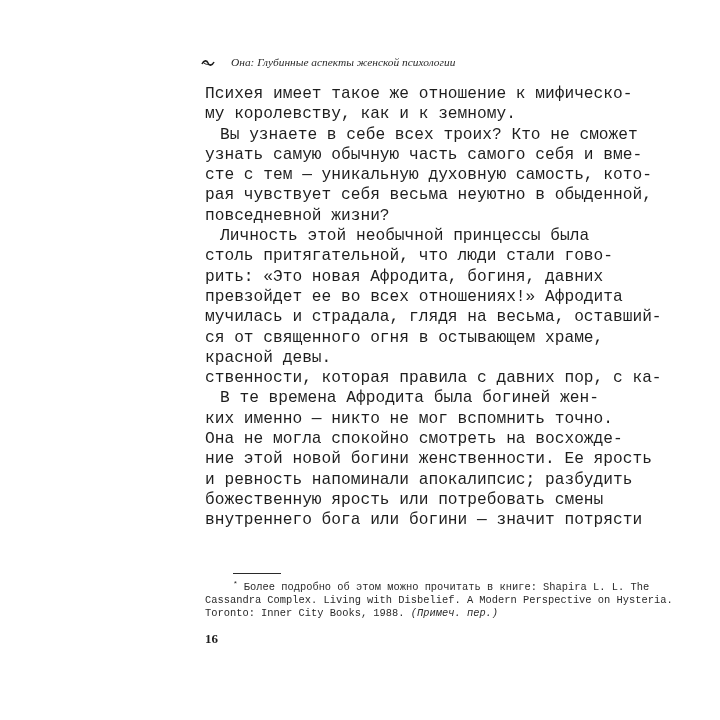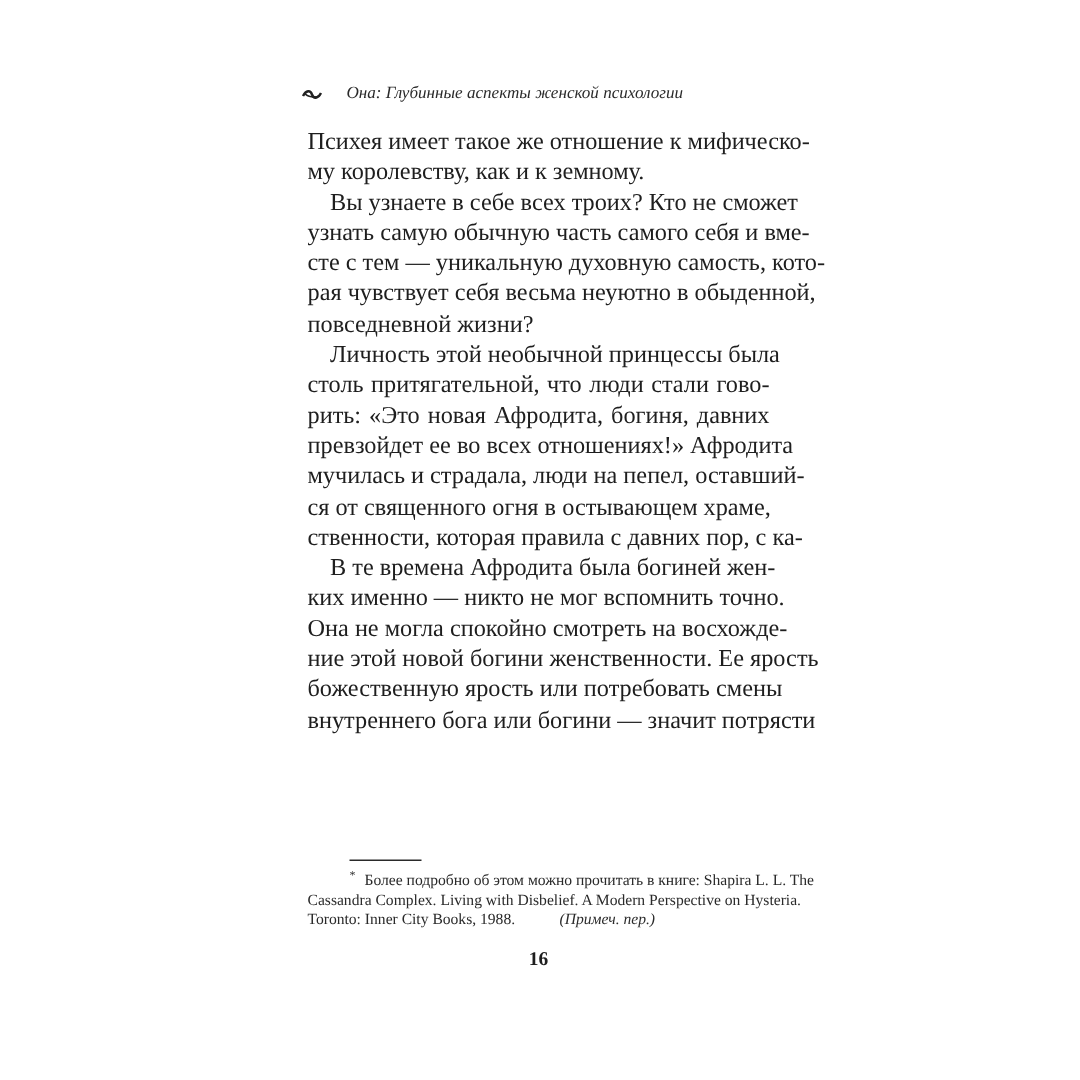--- a/index.html
+++ b/index.html
@@ -54,20 +54,21 @@
     .body-text p {
       margin: 0;
       text-indent: 0;
     }
     .line {
       display: block;
       text-align: justify;
       text-align-last: justify;
       white-space: nowrap;
       overflow: visible;
+      font-family: Liberation Mono, monospace;
     }
     .line.last {
       text-align-last: left;
     }
     .footnote-rule {
       position: absolute;
       left: 28px;
       top: 573px;
       width: 48px;
       height: 1px;
@@ -83,31 +84,31 @@
       color: #2a2a2a;
     }
     .footnote .line { text-align-last: justify; }
     .footnote .line.last { text-align-last: left; }
     .footnote .first { padding-left: 28px; }
     .fn-mark {
       font-size: 8px;
       vertical-align: 4px;
       margin-right: 6px;
     }
-    .fn-italic { font-style: italic; margin-left: 27px; }
+    .fn-italic { font-style: italic; }
     .sup {
       font-size: 9px;
       vertical-align: 6px;
     }
     .page-number {
       position: absolute;
       left: 0;
       top: 631px;
       width: 308px;
-      text-align: center;
+      text-align: left;
       font-weight: bold;
       font-size: 13px;
       color: #1e1e1e;
     }
   </style>
 </head>
 <body>
 
 <div class="page">
 
@@ -131,29 +132,31 @@
       <span class="line">узнать самую обычную часть самого себя и вме-</span>
       <span class="line">сте с тем — уникальную духовную самость, кото-</span>
       <span class="line">рая чувствует себя весьма неуютно в обыденной,</span>
       <span class="line last">повседневной жизни?</span>
     </p>
     <p>
       <span class="line" style="padding-left:15px">Личность этой необычной принцессы была</span>
       <span class="line">столь притягательной, что люди стали гово-</span>
       <span class="line">рить: «Это новая Афродита, богиня, давних</span>
       <span class="line">превзойдет ее во всех отношениях!» Афродита</span>
-      <span class="line">мучилась и страдала, люди на пепел, оставший-</span>
+      <span class="line">мучилась и страдала, глядя на весьма, оставший-</span>
       <span class="line">ся от священного огня в остывающем храме,</span>
+      <span class="line last">красной девы.</span>
     </p>
     <p>
       <span class="line">ственности, которая правила с давних пор, с ка-</span>
       <span class="line" style="padding-left:15px">В те времена Афродита была богиней жен-</span>
       <span class="line">ких именно — никто не мог вспомнить точно.</span>
       <span class="line">Она не могла спокойно смотреть на восхожде-</span>
       <span class="line">ние этой новой богини женственности. Ее ярость</span>
+      <span class="line">и ревность напоминали апокалипсис; разбудить</span>
       <span class="line">божественную ярость или потребовать смены</span>
       <span class="line">внутреннего бога или богини — значит потрясти</span>
     </p>
   </div>
 
   <div class="footnote-rule"></div>
 
   <div class="footnote">
     <span class="line first"><span class="fn-mark">*</span><span>Более подробно об этом можно прочитать в книге: Shapira L. L. The</span></span>
     <span class="line">Cassandra Complex. Living with Disbelief. A Modern Perspective on Hysteria.</span>

